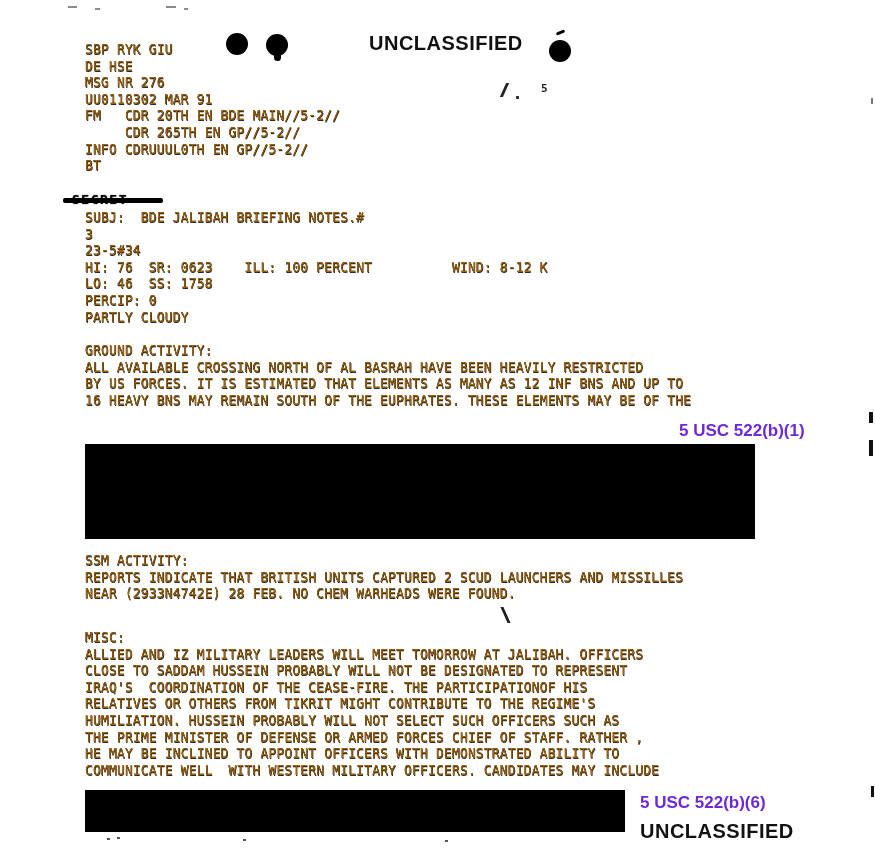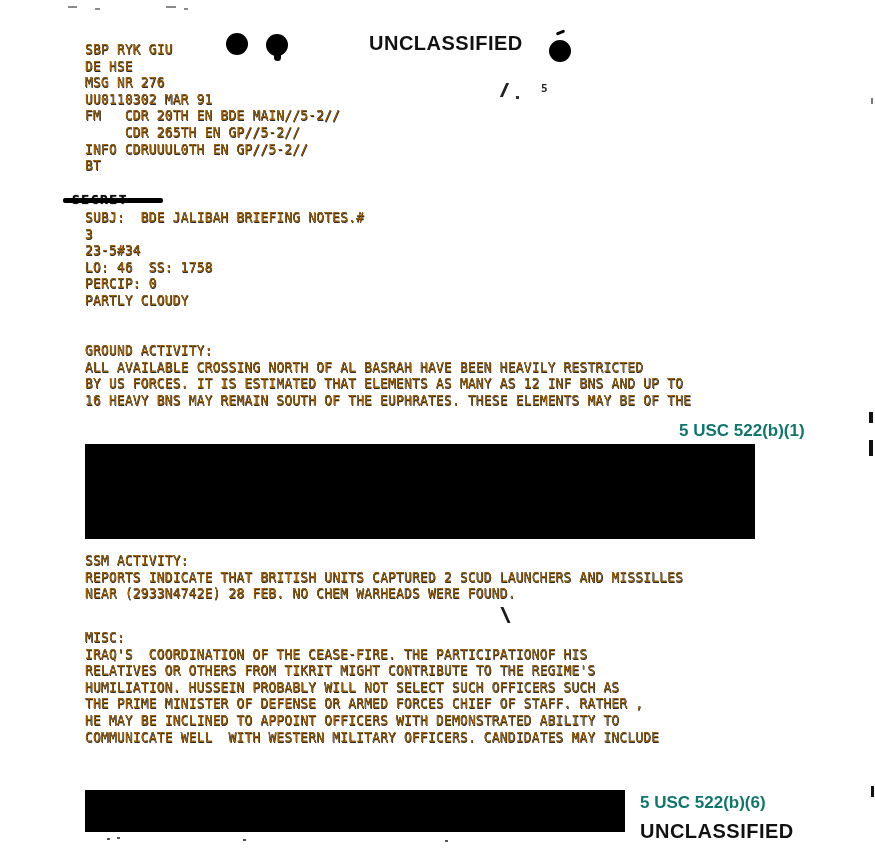--- a/index.html
+++ b/index.html
@@ -14,21 +14,21 @@
     text-shadow:0 0 .6px #000, .4px .2px 0 #2a2a2a;
     transform:scaleY(1.04);transform-origin:top left;
   }
   
   .stamp{
     position:absolute;font-family:"Liberation Sans",sans-serif;font-weight:bold;
     color:#111;white-space:nowrap;
   }
   .stamp.top{left:369px;top:32px;font-size:20px;letter-spacing:.5px;}
   .stamp.bottom{left:640px;top:820px;font-size:20px;letter-spacing:.5px;}
-  .uscl{position:absolute;font-family:"Liberation Sans",sans-serif;font-weight:bold;color:#0f766e;font-size:17px;white-space:nowrap;}
+  .uscl{position:absolute;font-family:"Liberation Sans",sans-serif;font-weight:bold;color:#6d28d9;font-size:17px;white-space:nowrap;}
   .uscl.l1{left:679px;top:421px;}
   .uscl.l2{left:640px;top:793px;}
   
   .redaction{position:absolute;background:#000;}
   .redaction.bar1{left:85px;top:444px;width:670px;height:95px;}
   .redaction.bar2{left:85px;top:790px;width:540px;height:42px;}
   
   .punch-dot{position:absolute;width:22px;height:22px;background:#000;border-radius:50%;}
   .dot1{left:226px;top:33px;}
   .dot2{left:266px;top:34px;}
@@ -101,20 +101,21 @@
 
   <div class="secret-strike">
     <span class="secret-word">SECRET</span>
     <span class="strike-bar"></span>
   </div>
 
   <div class="tblock b-subject">
       <div class="tline">SUBJ:  BDE JALIBAH BRIEFING NOTES.#</div>
       <div class="tline">3</div>
       <div class="tline">23-5#34</div>
+      <div class="tline">HI: 76  SR: 0623    ILL: 100 PERCENT          WIND: 8-12 K</div>
       <div class="tline">LO: 46  SS: 1758</div>
       <div class="tline">PERCIP: 0</div>
       <div class="tline">PARTLY CLOUDY</div>
     </div>
 
   <div class="tblock b-ground">
       <div class="tline">GROUND ACTIVITY:</div>
       <div class="tline">ALL AVAILABLE CROSSING NORTH OF AL BASRAH HAVE BEEN HEAVILY RESTRICTED</div>
       <div class="tline">BY US FORCES. IT IS ESTIMATED THAT ELEMENTS AS MANY AS 12 INF BNS AND UP TO</div>
       <div class="tline">16 HEAVY BNS MAY REMAIN SOUTH OF THE EUPHRATES. THESE ELEMENTS MAY BE OF THE</div>
@@ -127,20 +128,22 @@
   <div class="tblock b-ssm">
       <div class="tline">SSM ACTIVITY:</div>
       <div class="tline">REPORTS INDICATE THAT BRITISH UNITS CAPTURED 2 SCUD LAUNCHERS AND MISSILLES</div>
       <div class="tline">NEAR (2933N4742E) 28 FEB. NO CHEM WARHEADS WERE FOUND.</div>
     </div>
 
   <div class="backslashmark"></div>
 
   <div class="tblock b-misc">
       <div class="tline">MISC:</div>
+      <div class="tline">ALLIED AND IZ MILITARY LEADERS WILL MEET TOMORROW AT JALIBAH. OFFICERS</div>
+      <div class="tline">CLOSE TO SADDAM HUSSEIN PROBABLY WILL NOT BE DESIGNATED TO REPRESENT</div>
       <div class="tline">IRAQ'S  COORDINATION OF THE CEASE-FIRE. THE PARTICIPATIONOF HIS</div>
       <div class="tline">RELATIVES OR OTHERS FROM TIKRIT MIGHT CONTRIBUTE TO THE REGIME'S</div>
       <div class="tline">HUMILIATION. HUSSEIN PROBABLY WILL NOT SELECT SUCH OFFICERS SUCH AS</div>
       <div class="tline">THE PRIME MINISTER OF DEFENSE OR ARMED FORCES CHIEF OF STAFF. RATHER ,</div>
       <div class="tline">HE MAY BE INCLINED TO APPOINT OFFICERS WITH DEMONSTRATED ABILITY TO</div>
       <div class="tline">COMMUNICATE WELL  WITH WESTERN MILITARY OFFICERS. CANDIDATES MAY INCLUDE</div>
     </div>
 
   <div class="redaction bar2"></div>
 

